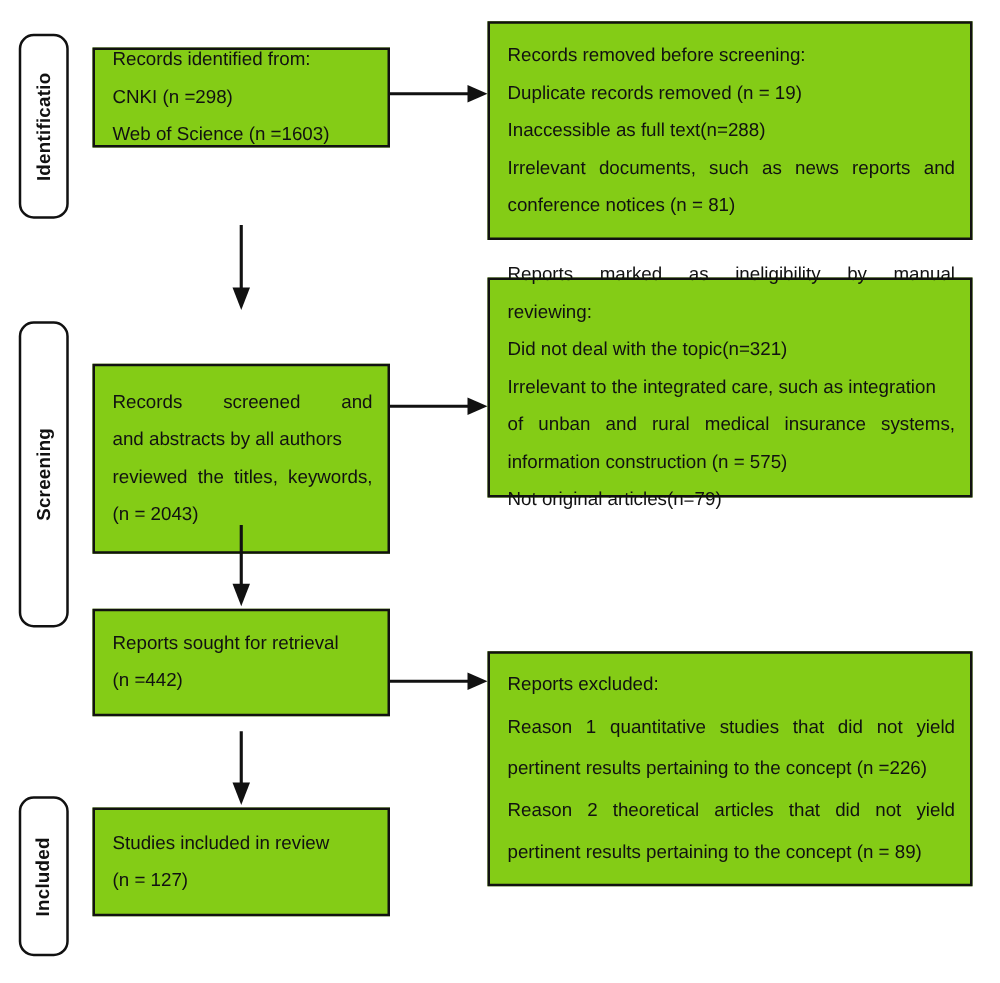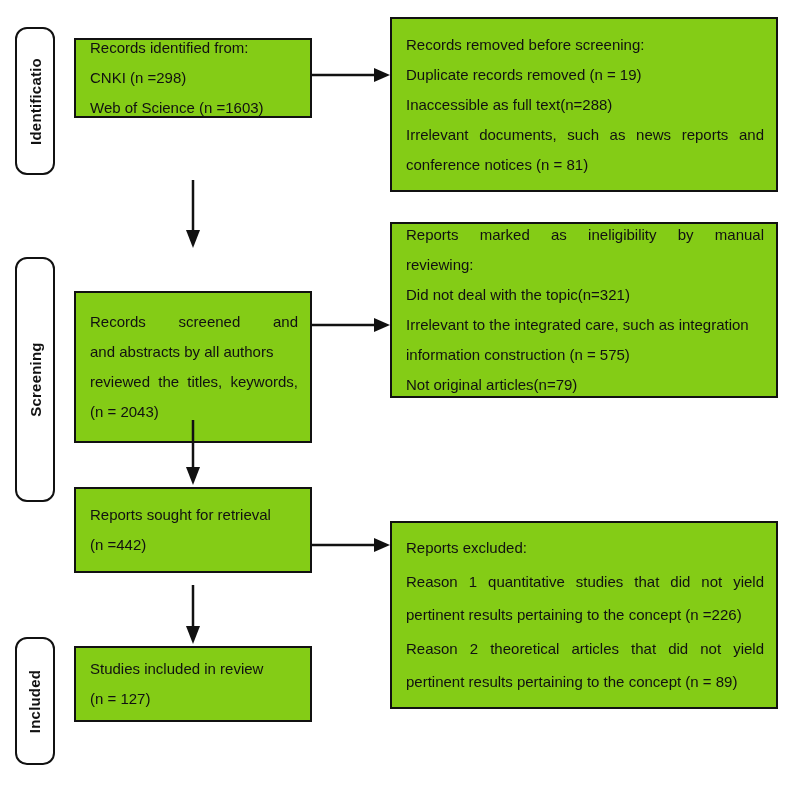--- a/index.html
+++ b/index.html
@@ -112,38 +112,39 @@
     <div class="line">and abstracts by all authors</div>
     <div class="line j">reviewed the titles, keywords,</div>
     <div class="line">(n = 2043)</div>
   </div>
 
   <div class="flow-box justified" style="left:390px; top:222px; width:388px; height:176px;">
     <div class="line j">Reports marked as ineligibility by manual</div>
     <div class="line">reviewing:</div>
     <div class="line">Did not deal with the topic(n=321)</div>
     <div class="line">Irrelevant to the integrated care, such as integration</div>
+    <div class="line j">of unban and rural medical insurance systems,</div>
     <div class="line">information construction (n = 575)</div>
     <div class="line">Not original articles(n=79)</div>
   </div>
 
   <div class="flow-box" style="left:74px; top:487px; width:238px; height:86px;">
     <div class="line">Reports sought for retrieval</div>
     <div class="line">(n =442)</div>
   </div>
 
   <div class="flow-box justified" style="left:390px; top:521px; width:388px; height:188px;justify-content:space-between;">
     <div class="line">Reports excluded:</div>
     <div class="line j">Reason 1 quantitative studies that did not yield</div>
     <div class="line">pertinent results pertaining to the concept (n =226)</div>
     <div class="line j">Reason 2 theoretical articles that did not yield</div>
     <div class="line">pertinent results pertaining to the concept (n = 89)</div>
   </div>
 
-  <div class="flow-box" style="left:74px; top:646px; width:238px; height:76px;">
+  <div class="flow-box" style="left:74px; top:646px; width:238px; height:87px;">
     <div class="line">Studies included in review</div>
     <div class="line">(n = 127)</div>
   </div>
 
   <div class="conn" style="left:312px; top:64px; width:80px; height:22px;">
     <svg width="80" height="22" viewBox="0 0 80 22">
       <line x1="0" y1="11" x2="66" y2="11" stroke="#111111" stroke-width="2.5"></line>
       <polygon points="78,11 62,4 62,18" fill="#111111"></polygon>
     </svg>
   </div>

